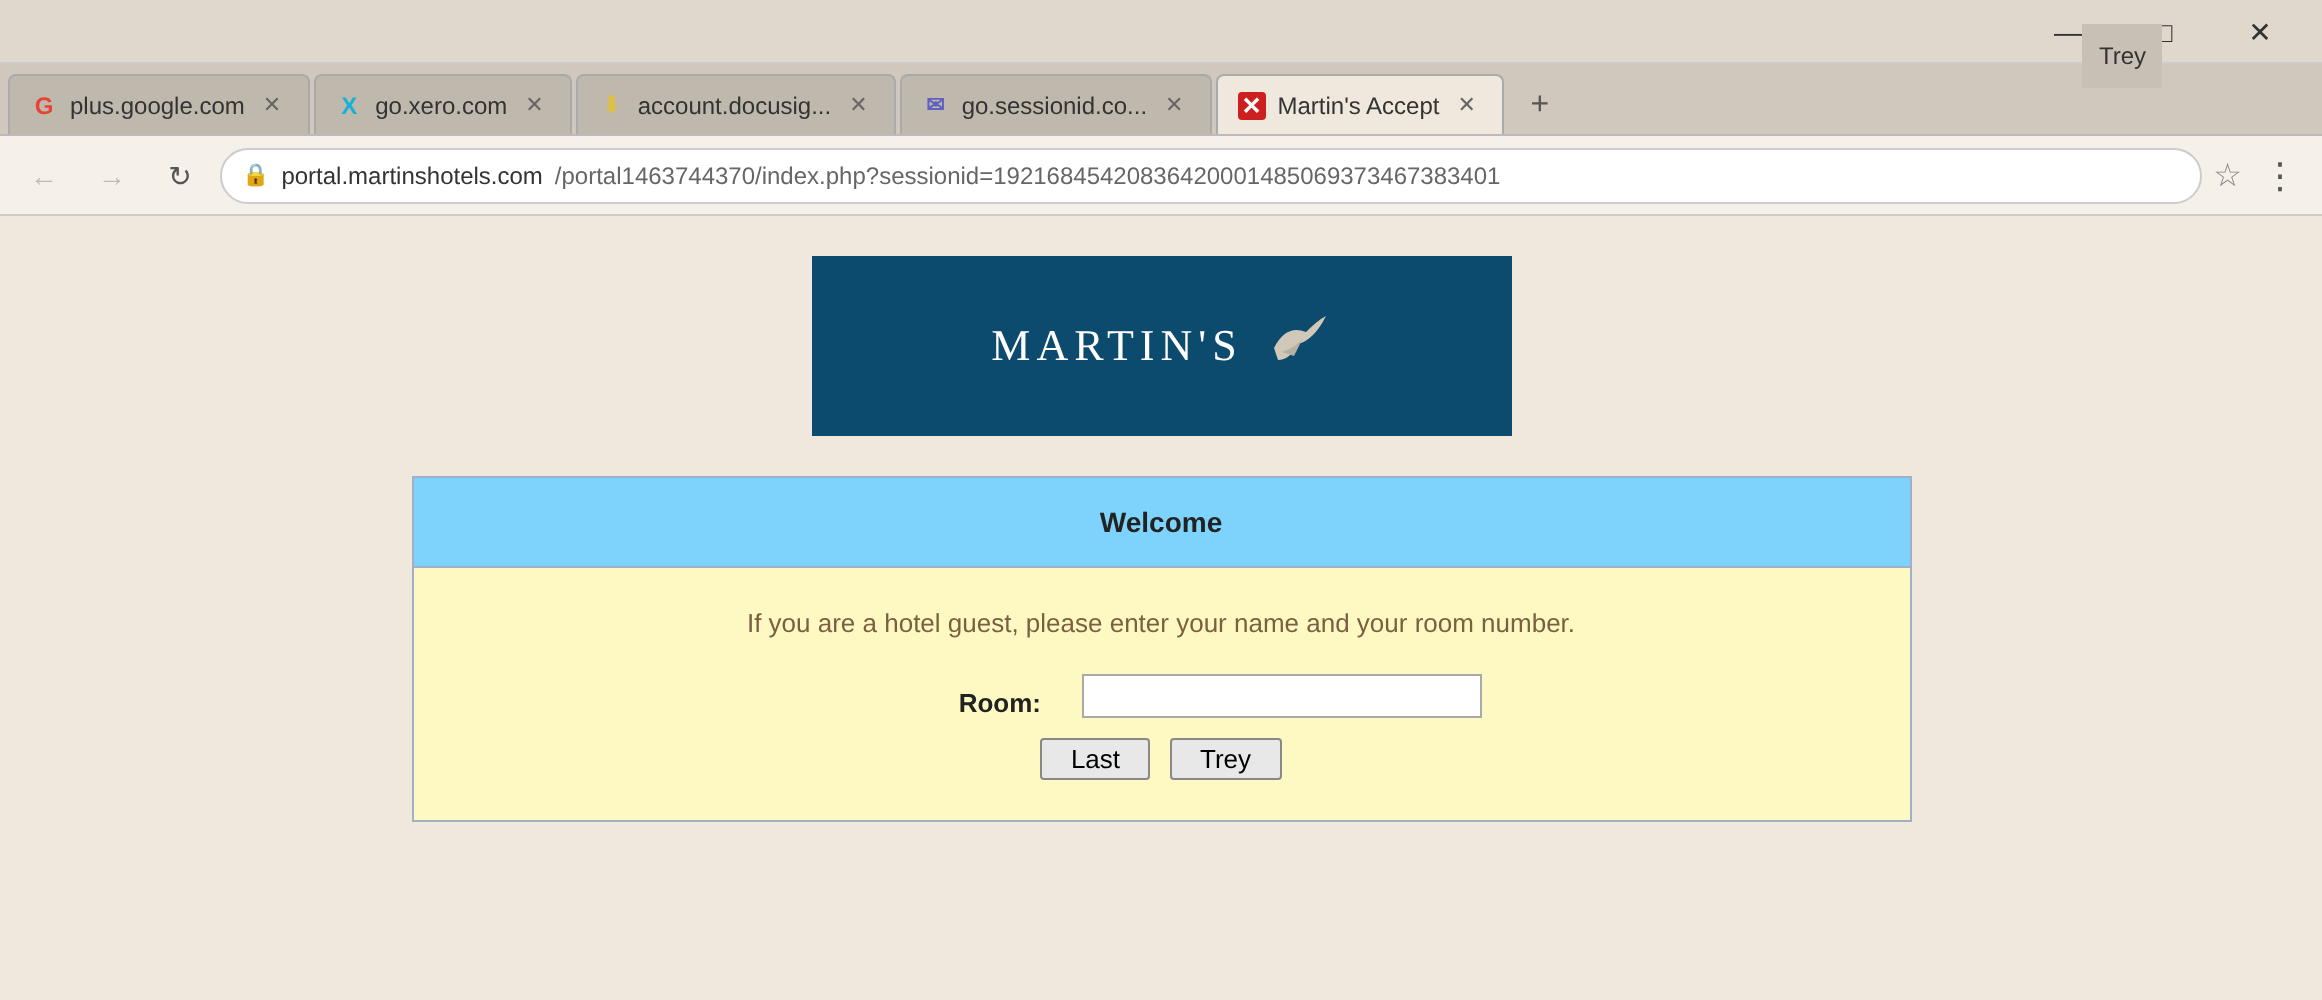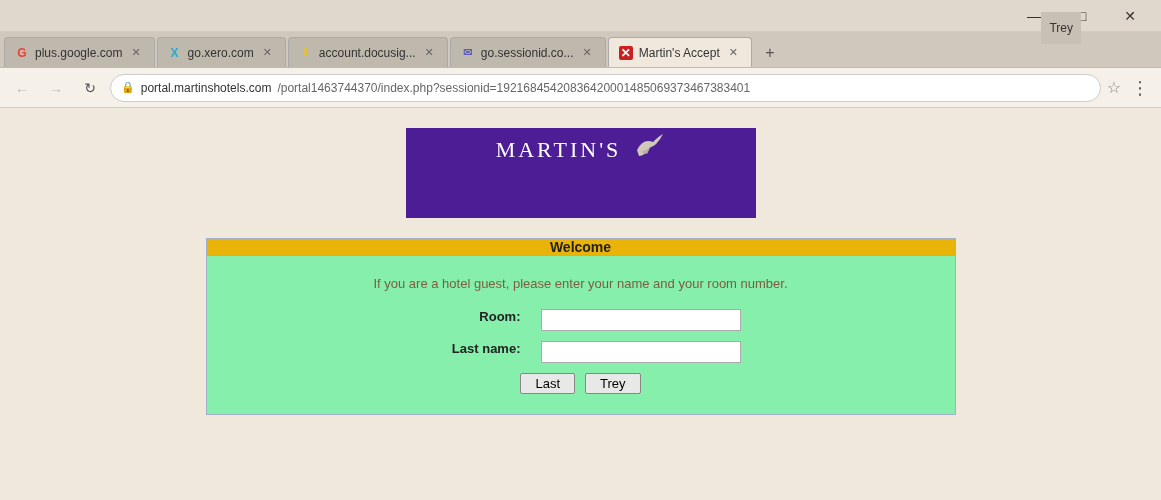--- a/index.html
+++ b/index.html
@@ -166,23 +166,23 @@
       flex-direction: column;
       align-items: center;
       padding-top: 20px;
       height: calc(500px - 32px - 36px - 40px);
     }
 
     
     .logo-container {
       width: 350px;
       height: 90px;
-      background: #4c1d95;
-      display: flex;
-      align-items: flex-start;
+      background: #0c4a6e;
+      display: flex;
+      align-items: center;
       justify-content: center;
       margin-bottom: 20px;
     }
     .logo-text {
       color: white;
       font-family: 'Palatino Linotype', Palatino, Georgia, serif;
       font-size: 22px;
       letter-spacing: 3px;
       text-transform: uppercase;
       display: flex;
@@ -190,41 +190,41 @@
       gap: 8px;
     }
 
     
     .welcome-box {
       width: 750px;
       border: 1px solid #a0b0c8;
       background: white;
     }
     .welcome-header {
-      background: #eab308;
+      background: #7dd3fc;
       border-bottom: 1px solid #a0b0c8;
-      padding: 0 16px;
+      padding: 14px 16px;
       text-align: center;
       font-weight: bold;
       font-size: 14px;
       color: #222;
     }
     .welcome-body {
       padding: 20px 30px;
-      background: #86efac;
+      background: #fef9c3;
     }
     .welcome-message {
       text-align: center;
       color: #7a6040;
       font-size: 13px;
       margin-bottom: 18px;
     }
     .form-row {
       display: flex;
-      align-items: flex-start;
+      align-items: flex-end;
       justify-content: center;
       margin-bottom: 10px;
       gap: 20px;
     }
     .form-label {
       font-weight: bold;
       font-size: 13px;
       color: #222;
       text-align: right;
       width: 100px;
@@ -363,24 +363,20 @@
     <div class="welcome-box">
       <div class="welcome-header">Welcome</div>
       <div class="welcome-body">
         <div class="welcome-message">If you are a hotel guest, please enter your name and your room number.</div>
 
         <div class="form-row">
           <label class="form-label">Room:</label>
           <input class="form-input" type="text" value="" style="">
         </div>
 
-        <div class="form-row">
-          <label class="form-label">Last name:</label>
-          <input class="form-input" type="text" value="" style="">
-        </div>
 
 
         <div class="button-row">
           <button class="form-button">Last</button>
           <button class="form-button">Trey</button>
         </div>
 
       </div>
     </div>
 

